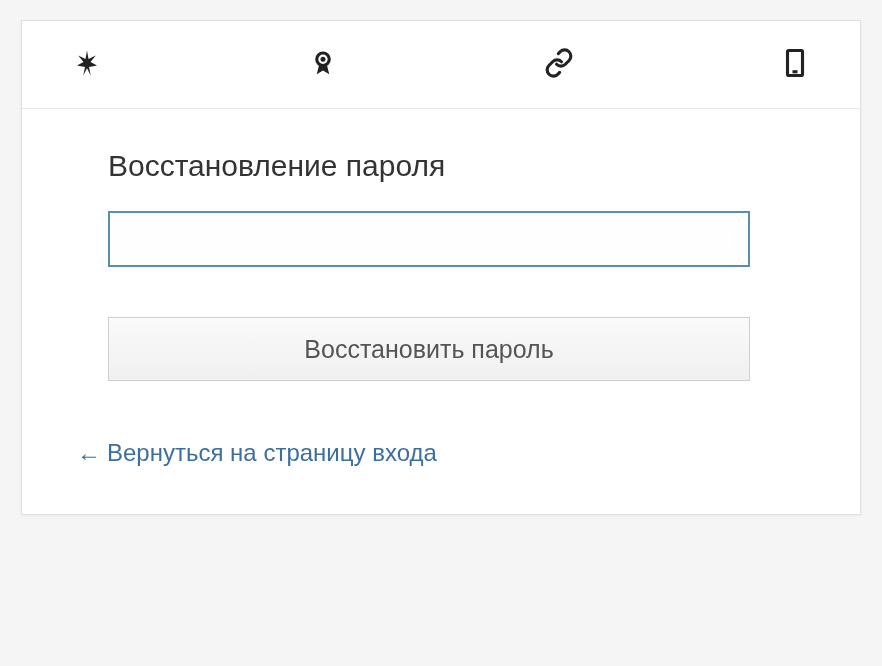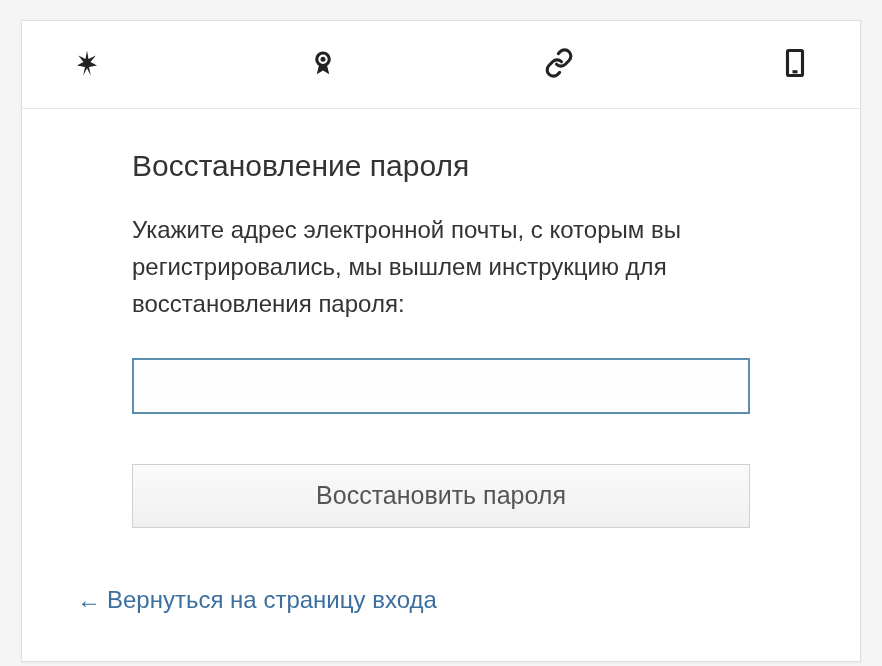--- a/index.html
+++ b/index.html
@@ -43,21 +43,21 @@
       width: 30px;
       height: 30px;
       fill: #222;
     }
     .tab-item.phone svg {
       stroke: #222;
       fill: none;
       stroke-width: 2.5;
     }
     .content {
-      padding: 40px 110px 30px 110px;
+      padding: 40px 110px 30px 86px;
     }
     .heading {
       font-size: 30px;
       font-weight: 400;
       color: #333;
       margin-bottom: 28px;
     }
     .description {
       font-size: 24px;
       font-weight: 300;
@@ -134,23 +134,22 @@
         <svg viewBox="0 0 24 24">
             <rect x="6" y="2" width="12" height="20" rx="1"></rect>
             <line x1="10" y1="19" x2="14" y2="19"></line>
           </svg>
       </span>
     </div>
   </div>
 
   <div class="content">
     <h1 class="heading">Восстановление пароля</h1>
-    <p class="description">Укажите адрес электронной почты, с которым вы регистрировались, мы вышлем инструкцию для восстановления пароля:</p>
     <input type="text" class="email-input" value="" style="">
-    <button class="submit-button">Восстановить пароля</button>
+    <button class="submit-button">Восстановить пароль</button>
   </div>
 
   <div class="footer-link-wrap">
     <a class="back-link">
       <span class="arrow">←</span><span>Вернуться на страницу входа</span>
     </a>
   </div>
 
 </div>
 

